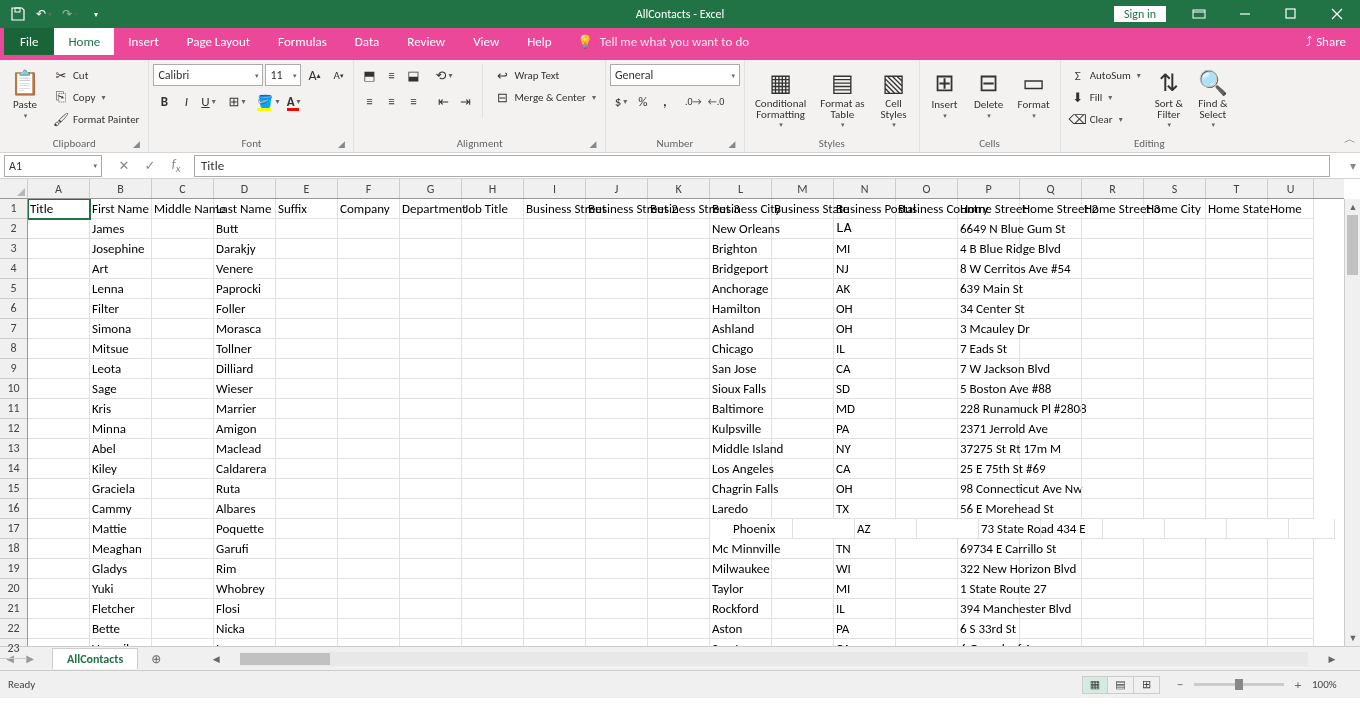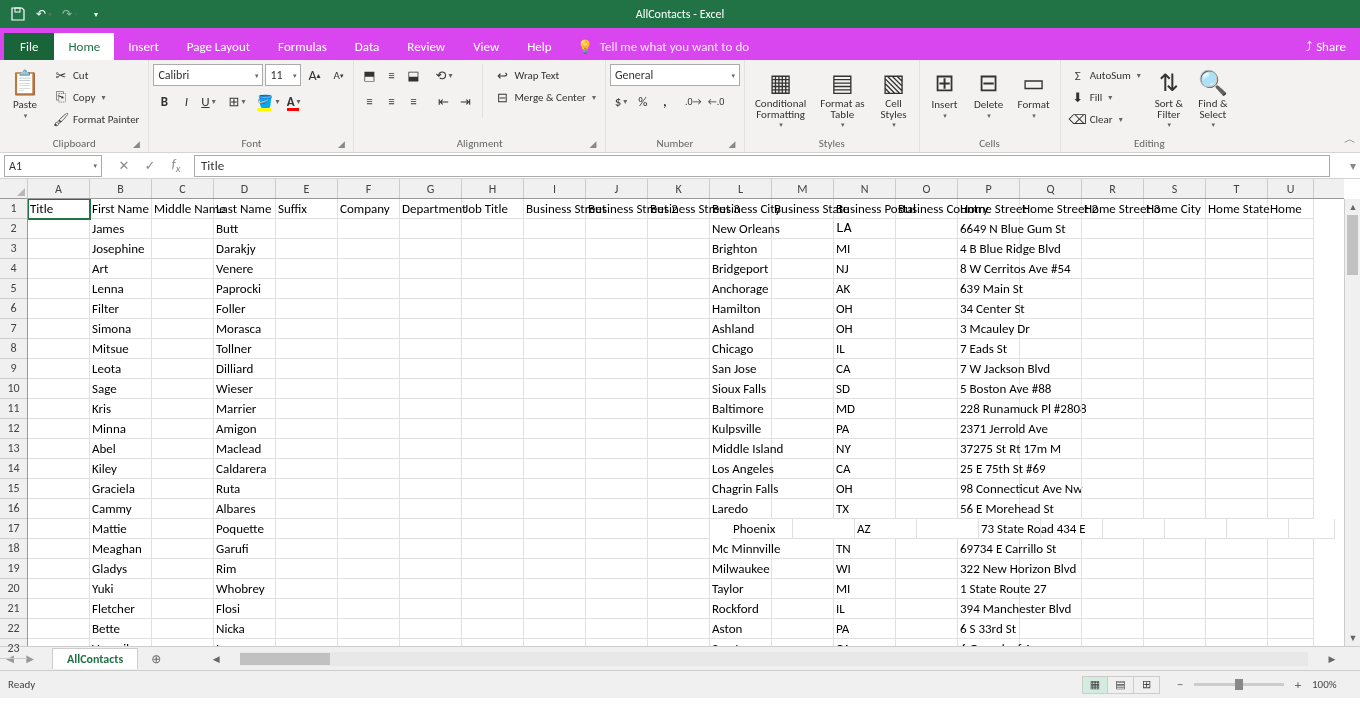--- a/index.html
+++ b/index.html
@@ -4,21 +4,21 @@
 <style>
 *{box-sizing:border-box;margin:0;padding:0;font-family:"Segoe UI","Calibri",sans-serif;user-select:none}
 body{width:1360px;height:725px;overflow:hidden;background:#fff;font-size:12px;color:#333}
 .titlebar{height:28px;background:#217346;display:flex;align-items:center;color:#fff;font-size:12px;position:relative}
 .qat{display:flex;align-items:center;gap:2px;padding-left:6px}
 .qat-btn{width:24px;height:22px;display:flex;align-items:center;justify-content:center;cursor:pointer}
 .title-text{position:absolute;left:50%;transform:translateX(-50%);font-size:12px}
 .winctrl{margin-left:auto;display:flex;align-items:center}
 .signin{background:#fff;color:#217346;padding:1px 10px;font-size:12px;margin-right:10px;cursor:pointer}
 .winbtn{width:46px;height:28px;display:flex;align-items:center;justify-content:center;cursor:pointer}
-.tabbar{height:32px;background:#d946ef;display:flex;align-items:flex-end;padding-left:4px;color:#fff}
+.tabbar{height:32px;background:#ec4899;display:flex;align-items:flex-start;padding-left:4px;color:#fff}
 .tab{padding:6px 14px;font-size:13px;cursor:pointer;display:flex;align-items:center;gap:4px}
 .tab.active{background:#fff;color:#217346;font-weight:400}
 .tab.file{background:#196438;padding:6px 16px}
 .tellme{display:flex;align-items:center;gap:6px;padding:6px 12px;font-size:13px;color:rgba(255,255,255,.85)}
 .share{margin-left:auto;padding:6px 14px;font-size:13px;cursor:pointer;display:flex;align-items:center;gap:4px}
 .ribbon{height:93px;background:#f3f2f1;border-bottom:1px solid #d4d4d4;display:flex;position:relative}
 .group{display:flex;flex-direction:column;border-right:1px solid #e1e1e1;padding:2px 4px 0 4px}
 .group-body{flex:1;display:flex;align-items:flex-start;gap:2px;padding-top:2px}
 .group-label{font-size:11px;color:#666;text-align:center;padding:2px 0;position:relative}
 .group-label .dlaunch{position:absolute;right:2px;bottom:2px;width:12px;height:12px;font-size:9px;color:#888;cursor:pointer}
@@ -81,20 +81,45 @@
         <svg width="14" height="14" viewBox="0 0 14 14">
           <path d="M1 1h10l2 2v10H1z" fill="none" stroke="#fff" stroke-width="1.2"></path>
           <rect x="4" y="1" width="5" height="4" fill="none" stroke="#fff"></rect>
         </svg>
       </div>
     <div class="qat-btn dd">↶</div>
     <div class="qat-btn dd" style="opacity:.5">↷</div>
     <div class="qat-btn" style="font-size:8px">▾</div>
   </div>
   <div class="title-text">AllContacts  -  Excel</div>
+  <div class="winctrl">
+    <div class="signin">Sign in</div>
+    <div class="winbtn">
+        <svg width="14" height="10">
+          <rect x="1" y="1" width="12" height="8" fill="none" stroke="#fff"></rect>
+          <line x1="1" y1="3" x2="13" y2="3" stroke="#fff"></line>
+        </svg>
+      </div>
+    <div class="winbtn">
+        <svg width="12" height="12">
+          <line x1="1" y1="6" x2="11" y2="6" stroke="#fff" stroke-width="1.2"></line>
+        </svg>
+      </div>
+    <div class="winbtn">
+        <svg width="12" height="12">
+          <rect x="1" y="1" width="9" height="9" fill="none" stroke="#fff" stroke-width="1.2"></rect>
+        </svg>
+      </div>
+    <div class="winbtn close">
+        <svg width="12" height="12">
+          <line x1="1" y1="1" x2="11" y2="11" stroke="#fff" stroke-width="1.2"></line>
+          <line x1="11" y1="1" x2="1" y2="11" stroke="#fff" stroke-width="1.2"></line>
+        </svg>
+      </div>
+  </div>
 </div>
 
 <div class="tabbar">
   <div class="tab file">File</div>
   <div class="tab active">Home</div>
   <div class="tab">Insert</div>
   <div class="tab">Page Layout</div>
   <div class="tab">Formulas</div>
   <div class="tab">Data</div>
   <div class="tab">Review</div>

